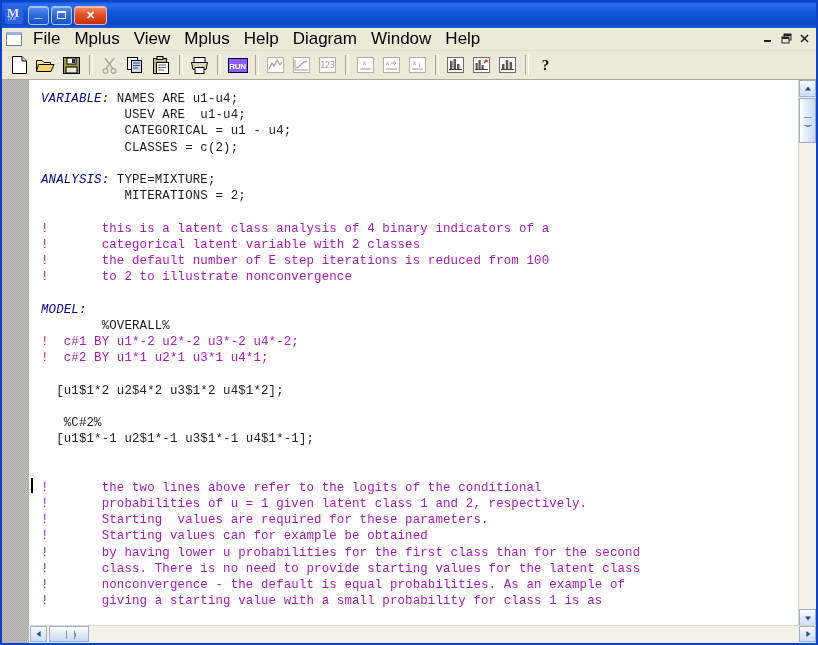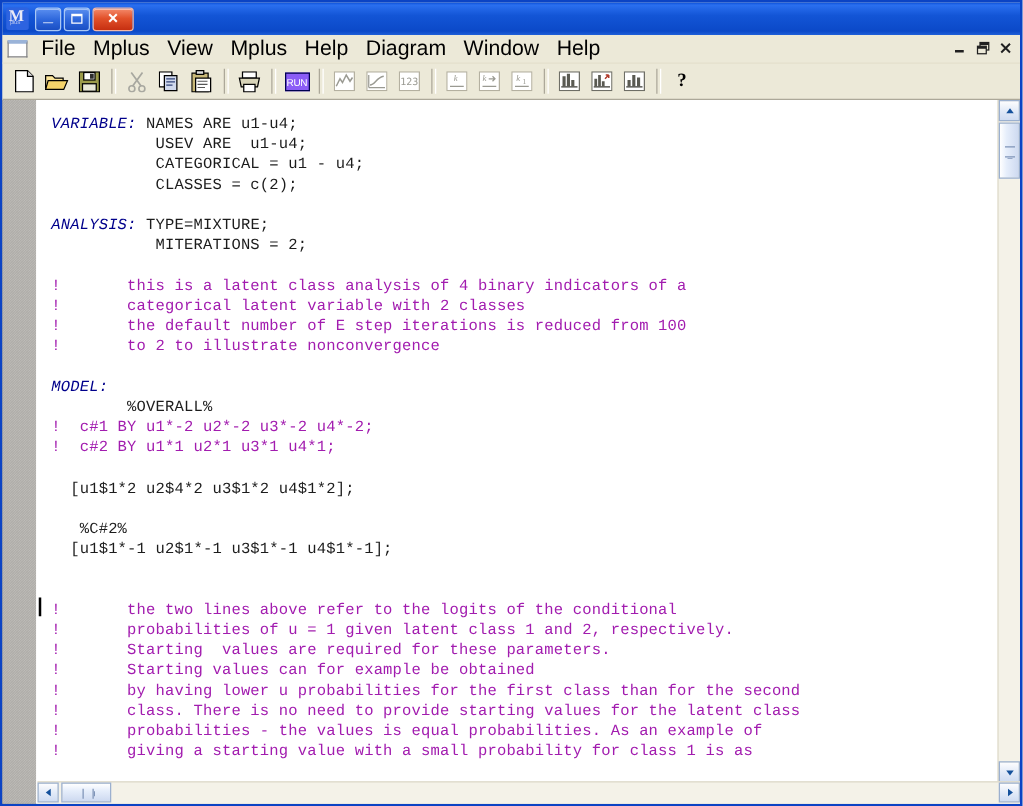--- a/index.html
+++ b/index.html
@@ -185,21 +185,21 @@
     border-left: 1px solid #aca899;
     border-right: 1px solid #ffffff;
     flex: 0 0 2px;
   }
   .tbtn svg { display: block; }
   .tbtn .run-box {
     width: 20px; height: 15px;
     background: #8b5cf6;
     color: #ffffff;
     font-size: 8px;
-    font-weight: normal;
+    font-weight: bold;
     line-height: 15px;
     text-align: center;
     letter-spacing: -0.2px;
     font-family: "Liberation Sans", sans-serif;
     border: 1px solid #000050;
     box-sizing: border-box;
   }
   .tbtn .qmark {
     font-size: 15px;
     font-weight: bold;
@@ -645,21 +645,21 @@
 <span class="plain">   %C#2%</span>
 <span class="plain">  [u1$1*-1 u2$1*-1 u3$1*-1 u4$1*-1];</span>
 <span class="plain"></span>
 <span class="plain"></span>
 <span class="cmt">!       the two lines above refer to the logits of the conditional</span>
 <span class="cmt">!       probabilities of u = 1 given latent class 1 and 2, respectively.</span>
 <span class="cmt">!       Starting  values are required for these parameters.</span>
 <span class="cmt">!       Starting values can for example be obtained</span>
 <span class="cmt">!       by having lower u probabilities for the first class than for the second</span>
 <span class="cmt">!       class. There is no need to provide starting values for the latent class</span>
-<span class="cmt">!       probabilities - the values is equal probabilities. As an example of</span>
+<span class="cmt">!       nonconvergence - the default is equal probabilities. As an example of</span>
 <span class="cmt">!       giving a starting value with a small probability for class 1 is as</span>
 </pre>
         <div class="caret"></div>
       </div>
 
       <div class="vscroll">
         <div class="sb-track"></div>
         <div class="sb-btn up">
           <span class="sb-arrow"></span>
         </div>

